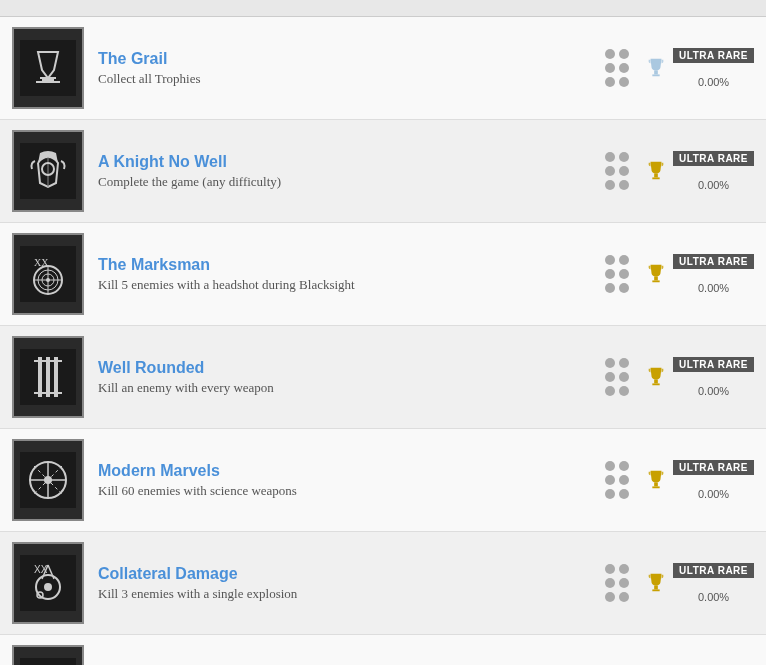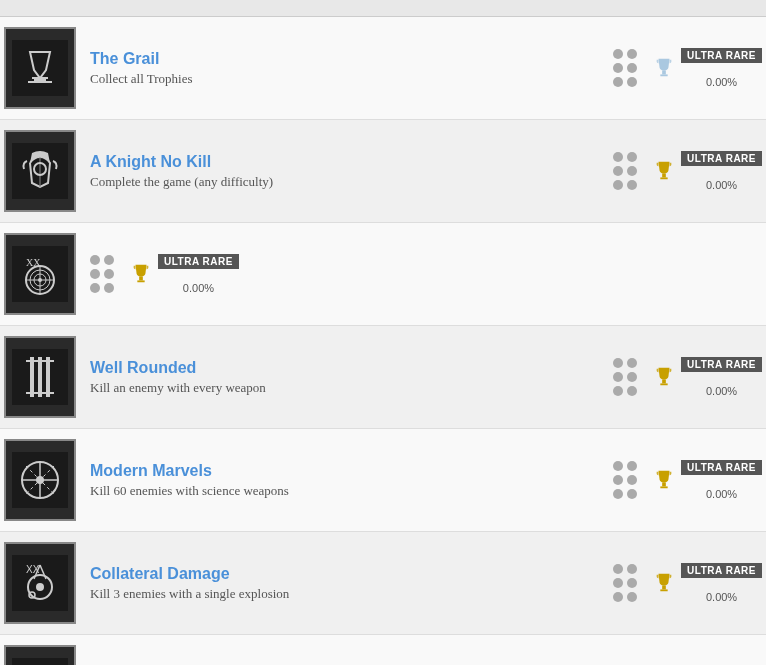--- a/index.html
+++ b/index.html
@@ -16,21 +16,21 @@
       font-weight: bold;
       color: #555;
       letter-spacing: 0.5px;
     }
     .trophy-list {
       background: #f5f5f5;
     }
     .trophy-row {
       display: flex;
       align-items: center;
-      padding: 10px 4px;
+      padding: 10px 12px;
       border-bottom: 1px solid #ddd;
       background: #f9f9f9;
     }
     .trophy-row:nth-child(even) {
       background: #f0f0f0;
     }
     .trophy-icon {
       width: 72px;
       height: 82px;
       background: #2a2a2a;
@@ -157,21 +157,21 @@
     <rect width="56" height="56" fill="#1a1a1a"></rect>
     <path d="M20 10 Q28 6 36 10 L38 20 Q34 14 28 14 Q22 14 18 20 Z" fill="#ccc"></path>
     <path d="M18 20 L20 40 L28 44 L36 40 L38 20 Q34 14 28 14 Q22 14 18 20" fill="none" stroke="#ccc" stroke-width="2"></path>
     <line x1="28" y1="14" x2="28" y2="44" stroke="#888" stroke-width="1"></line>
     <circle cx="28" cy="26" r="6" fill="none" stroke="#ccc" stroke-width="2"></circle>
     <path d="M15 18 Q10 20 12 26" fill="none" stroke="#ccc" stroke-width="2"></path>
     <path d="M41 18 Q46 20 44 26" fill="none" stroke="#ccc" stroke-width="2"></path>
   </svg>
     </div>
     <div class="trophy-info">
-      <div class="trophy-title">A Knight No Kill</div>
+      <div class="trophy-title">A Knight No Well</div>
       <div class="trophy-desc">Complete the game (any difficulty)</div>
     </div>
     <div class="right-section">
       <div class="dots-grid">
         <div class="dot"></div>
         <div class="dot"></div>
         <div class="dot"></div>
         <div class="dot"></div>
         <div class="dot"></div>
         <div class="dot"></div>
@@ -197,20 +197,24 @@
     <rect width="56" height="56" fill="#1a1a1a"></rect>
     <text x="14" y="20" fill="#ccc" font-size="10" font-family="serif">XX</text>
     <circle cx="28" cy="34" r="14" fill="none" stroke="#ccc" stroke-width="2"></circle>
     <circle cx="28" cy="34" r="10" fill="none" stroke="#ccc" stroke-width="1"></circle>
     <circle cx="28" cy="34" r="6" fill="none" stroke="#ccc" stroke-width="1"></circle>
     <circle cx="28" cy="34" r="2" fill="#ccc"></circle>
     <line x1="14" y1="34" x2="42" y2="34" stroke="#ccc" stroke-width="1"></line>
     <line x1="28" y1="20" x2="28" y2="48" stroke="#ccc" stroke-width="1"></line>
   </svg>
     </div>
+    <div class="trophy-info">
+      <div class="trophy-title">The Marksman</div>
+      <div class="trophy-desc">Kill 5 enemies with a headshot during Blacksight</div>
+    </div>
     <div class="right-section">
       <div class="dots-grid">
         <div class="dot"></div>
         <div class="dot"></div>
         <div class="dot"></div>
         <div class="dot"></div>
         <div class="dot"></div>
         <div class="dot"></div>
       </div>
       <div class="badge-area">

